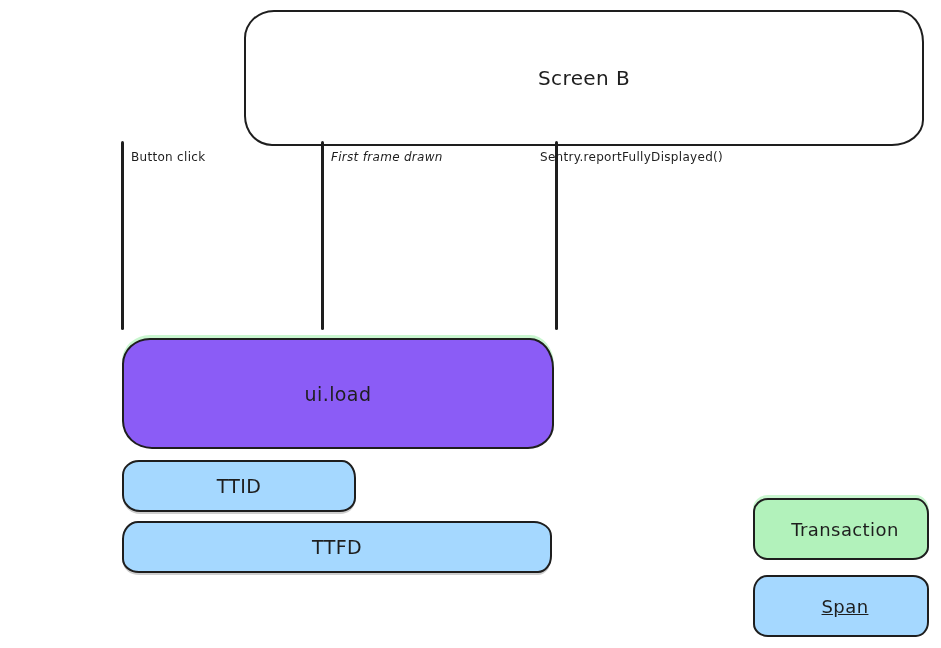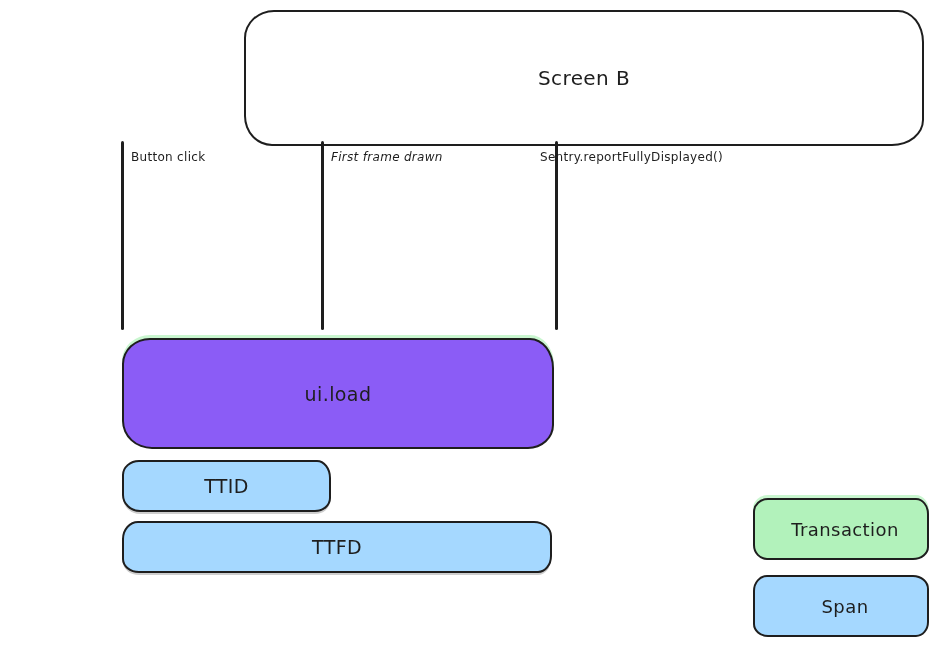--- a/index.html
+++ b/index.html
@@ -60,21 +60,21 @@
   .bar {
     font-size: 19px;
   }
   #bar-uiload {
     left: 122px; top: 338px; width: 432px; height: 111px;
     background: #8b5cf6;
     border-radius: 28px 24px 26px 30px / 26px 30px 24px 28px;
     box-shadow: 0 -3px 0 rgba(178, 242, 187, 0.7);
   }
   #bar-ttid {
-    left: 122px; top: 460px; width: 209px; height: 52px;
+    left: 122px; top: 460px; width: 234px; height: 52px;
     background: #a5d8ff;
     border-radius: 17px 14px 16px 18px / 15px 18px 14px 17px;
     box-shadow: 0 3px 0 -1px rgba(60, 60, 60, 0.25);
   }
   #bar-ttfd {
     left: 122px; top: 521px; width: 430px; height: 52px;
     background: #a5d8ff;
     border-radius: 16px 18px 14px 17px / 18px 15px 17px 14px;
     box-shadow: 0 3px 0 -1px rgba(60, 60, 60, 0.25);
   }
@@ -89,20 +89,21 @@
   #legend-transaction {
     top: 498px;
     background: #b2f2bb;
     border-radius: 15px 13px 16px 14px / 14px 16px 13px 15px;
     box-shadow: 0 -3px 0 rgba(178, 242, 187, 0.7);
   }
   #legend-span {
     top: 575px;
     background: #a5d8ff;
     border-radius: 14px 16px 13px 15px / 16px 14px 15px 13px;
+    text-decoration: underline;
   }
 </style>
 </head>
 <body>
 
 <div class="canvas">
 
   <div class="sketch screen-box" id="screen-b">
     <span>Screen B</span>
   </div>

